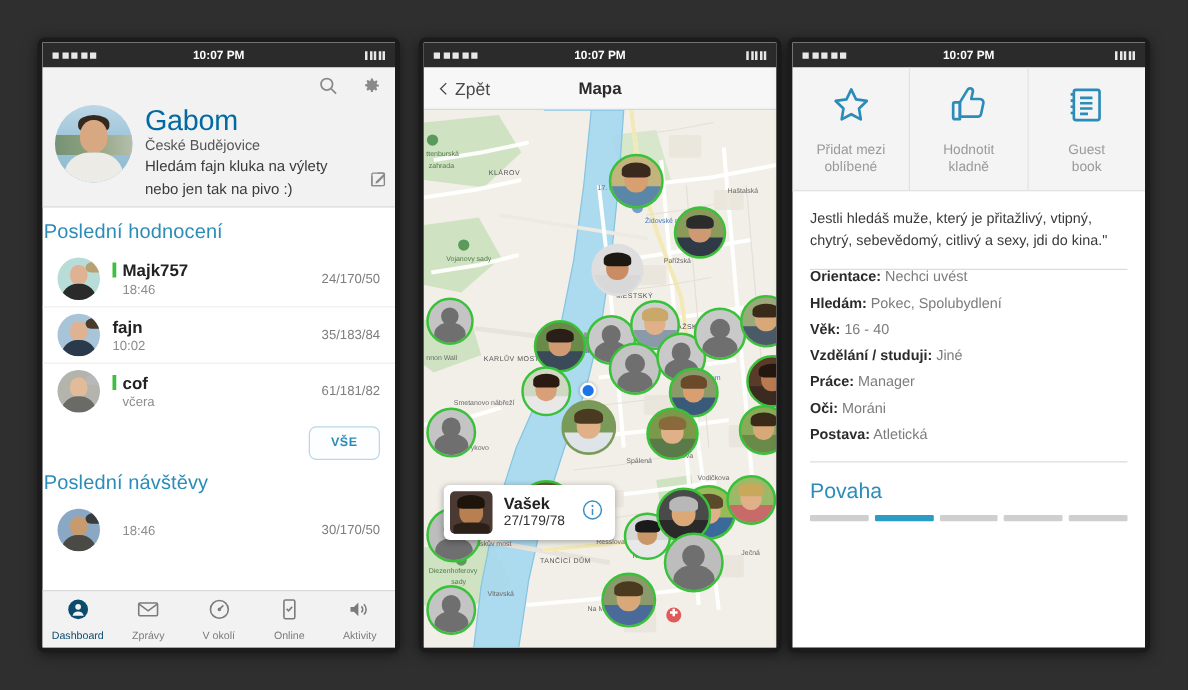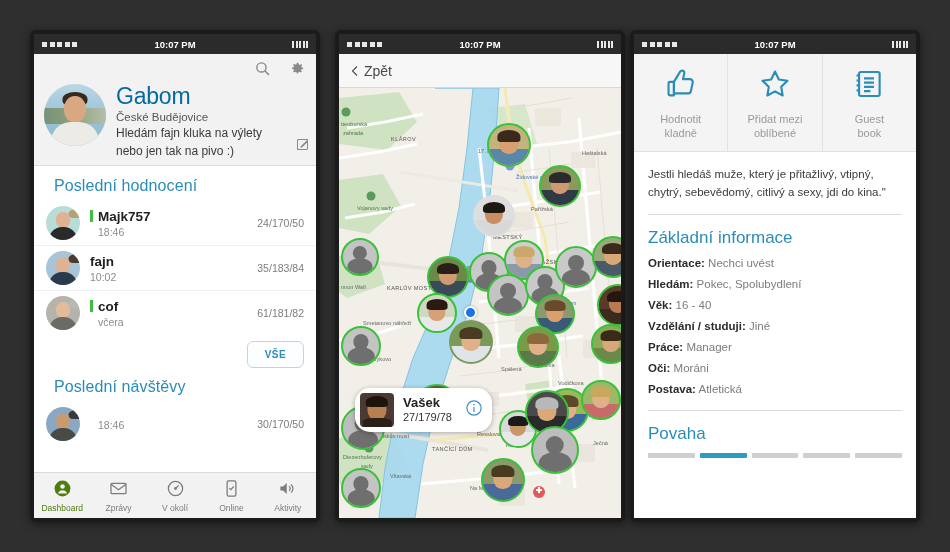--- a/index.html
+++ b/index.html
@@ -66,21 +66,21 @@
     width: 25px; height: 14px; border-radius: 50% 50% 35% 35%; background: #35291f; }
   .avatar-lg .body { position: absolute; left: 50%; bottom: 0; transform: translateX(-50%);
     width: 48px; height: 24px; border-radius: 20px 20px 0 0; background: #ecebe6; }
   .p1-info { flex: 1; min-width: 0; padding-right: 26px; position: relative; }
   .p1-name { font-size: 23px; color: #0369a1; letter-spacing: -.2px; line-height: 1.05; }
   .p1-city { font-size: 11.5px; color: #555; margin-top: 3px; }
   .p1-bio { font-size: 12px; color: #3b3b3b; line-height: 1.35; margin-top: 2px; }
   .p1-edit { position: absolute; right: -4px; bottom: 4px; }
 
   .sec-title {
-    color: #2b8cb8; font-size: 16px; padding: 11px 12px 6px 20px; letter-spacing: .1px;
+    color: #2b8cb8; font-size: 16px; padding: 11px 12px 6px 1px; letter-spacing: .1px;
   }
   .row {
     display: flex; align-items: center; gap: 10px;
     padding: 5px 12px 5px 12px; border-bottom: 1px solid #f0f0f0;
   }
   .avatar-sm {
     width: 34px; height: 34px; border-radius: 50%; flex: 0 0 34px;
     overflow: hidden; position: relative; background: #cfd8dc;
   }
   .avatar-sm .h { position: absolute; left: 50%; top: 6px; transform: translateX(-50%);
@@ -101,21 +101,21 @@
     border-radius: 6px; font-size: 10px; font-weight: bold;
     padding: 7px 17px; letter-spacing: .4px;
   }
   .tabbar {
     position: absolute; left: 0; bottom: 0; width: 100%; height: 46px;
     background: #f2f2f2; border-top: 1px solid #dadada;
     display: flex; align-items: center;
   }
   .tab { flex: 1; text-align: center; color: #7b7b7b; }
   .tab .tl { font-size: 8.5px; display: block; margin-top: 1px; }
-  .tab.active { color: #4d7c0f; }
+  .tab.active { color: #0c4a6e; }
 
   
   .p2-nav {
     height: 34px; background: #f7f7f7; border-bottom: 1px solid #d8d8d8;
     display: flex; align-items: center; position: relative; padding: 0 10px;
   }
   .p2-back { display: flex; align-items: center; gap: 3px; color: #4a4a4a; font-size: 14px; }
   .p2-title { position: absolute; left: 0; right: 0; text-align: center;
     font-size: 13.5px; font-weight: bold; color: #2b2b2b; pointer-events: none; }
   .map { position: absolute; top: 54px; left: 0; width: 282px; height: 430px;
@@ -128,21 +128,21 @@
   .pin.nogreen { border-color: transparent; box-shadow: 0 0 0 0 transparent; }
   .pin .ph { position: absolute; left: 50%; top: 18%; transform: translateX(-50%);
     width: 42%; height: 42%; border-radius: 50%; background: #6f6f6f; }
   .pin .pb { position: absolute; left: 50%; bottom: -6%; transform: translateX(-50%);
     width: 74%; height: 52%; border-radius: 50% 50% 0 0; background: #6f6f6f; }
   .mylocation {
     position: absolute; width: 13px; height: 13px; border-radius: 50%;
     background: #1a73e8; border: 2px solid #fff; box-shadow: 0 0 3px rgba(0,0,0,.3);
   }
   .map-card {
-    position: absolute; background: #fff; border-radius: 15px;
+    position: absolute; background: #fff; border-radius: 5px;
     box-shadow: 0 1px 5px rgba(0,0,0,.3); display: flex; align-items: center;
     gap: 9px; padding: 5px 9px 5px 5px;
   }
   .map-card .mc-av { width: 34px; height: 34px; border-radius: 4px; overflow: hidden;
     position: relative; background: #4a3a33; flex: 0 0 34px; }
   .mc-name { font-size: 13px; color: #222; font-weight: bold; line-height: 1.15; }
   .mc-stats { font-size: 11px; color: #333; line-height: 1.15; }
   .mc-i { margin-left: 4px; }
   .maplabel { position: absolute; font-size: 5.6px; color: #6a6a6a; white-space: nowrap; }
   .maplabel.blue { color: #4a74b8; }
@@ -365,20 +365,21 @@
           </span>
       </div>
 
       <div class="p2-nav">
         <div class="p2-back">
           <svg width="12" height="16" viewBox="0 0 24 24" fill="none" stroke="currentColor" stroke-width="2.2">
             <path d="M16 3L7 12l9 9"></path>
           </svg>
           <span>Zpět</span>
         </div>
+        <div class="p2-title">Mapa</div>
       </div>
 
       <div class="map" id="map-canvas">
         <svg width="282" height="430" viewBox="0 0 282 430" aria-hidden="true">
           <rect width="282" height="430" fill="#f2efe9"></rect>
 
           <path d="M0 10 L60 4 L78 34 L48 62 L0 56 Z" fill="#cfe3c2"></path>
           <path d="M0 92 L44 86 L62 118 L30 146 L0 140 Z" fill="#cfe3c2"></path>
           <path d="M0 168 L36 162 L46 196 L8 210 L0 204 Z" fill="#cfe3c2"></path>
           <path d="M0 350 L54 344 L70 380 L26 404 L0 396 Z" fill="#cfe3c2"></path>
@@ -661,53 +662,52 @@
             <i></i>
             <i></i>
             <i></i>
           </span>
       </div>
 
       <div class="p3-actions">
         <div class="p3-act">
           <span class="aico">
             <svg width="34" height="34" viewBox="0 0 24 24" fill="none" stroke="currentColor" stroke-width="1.5" stroke-linejoin="round">
+              <path d="M12 3.2l2.7 5.6 6.1.9-4.4 4.3 1 6.1-5.4-2.9-5.4 2.9 1-6.1L3.2 9.7l6.1-.9z"></path>
+            </svg>
+          </span>
+          <span>Přidat mezi</span><br>
+          <span>oblíbené</span>
+        </div>
+        <div class="p3-act">
+          <span class="aico">
+            <svg width="34" height="34" viewBox="0 0 24 24" fill="none" stroke="currentColor" stroke-width="1.5" stroke-linejoin="round">
               <path d="M7 10.5v9.5H4.2a1 1 0 0 1-1-1v-7.5a1 1 0 0 1 1-1z"></path>
               <path d="M7 10.5l4.4-7.2a1.6 1.6 0 0 1 2.9 1.2l-.9 4.1h4.9a2 2 0 0 1 1.95 2.45l-1.3 6A2 2 0 0 1 17 18.6H7z"></path>
             </svg>
           </span>
           <span>Hodnotit</span><br>
           <span>kladně</span>
-        </div>
-        <div class="p3-act">
-          <span class="aico">
-            <svg width="34" height="34" viewBox="0 0 24 24" fill="none" stroke="currentColor" stroke-width="1.5" stroke-linejoin="round">
-              <path d="M12 3.2l2.7 5.6 6.1.9-4.4 4.3 1 6.1-5.4-2.9-5.4 2.9 1-6.1L3.2 9.7l6.1-.9z"></path>
-            </svg>
-          </span>
-          <span>Přidat mezi</span><br>
-          <span>oblíbené</span>
         </div>
         <div class="p3-act">
           <span class="aico">
             <svg width="34" height="34" viewBox="0 0 24 24" fill="none" stroke="currentColor" stroke-width="1.5">
               <rect x="5" y="3.5" width="14.5" height="17" rx="1.2"></rect>
               <path d="M8.5 8h7M8.5 11h7M8.5 14h7M8.5 17h4.5"></path>
               <path d="M5 6h-1.8M5 9.5h-1.8M5 13h-1.8M5 16.5h-1.8"></path>
             </svg>
           </span>
           <span>Guest</span><br>
           <span>book</span>
         </div>
       </div>
 
       <div class="p3-quote">Jestli hledáš muže, který je přitažlivý, vtipný, chytrý, sebevědomý, citlivý a sexy, jdi do kina."</div>
       <div class="hr"></div>
 
-      <div class="p3-sec">Základní informace</div>
 
       <div class="p3-row">
         <b>Orientace:</b>
         <span>Nechci uvést</span>
       </div>
       <div class="p3-row">
         <b>Hledám:</b>
         <span>Pokec, Spolubydlení</span>
       </div>
       <div class="p3-row">

